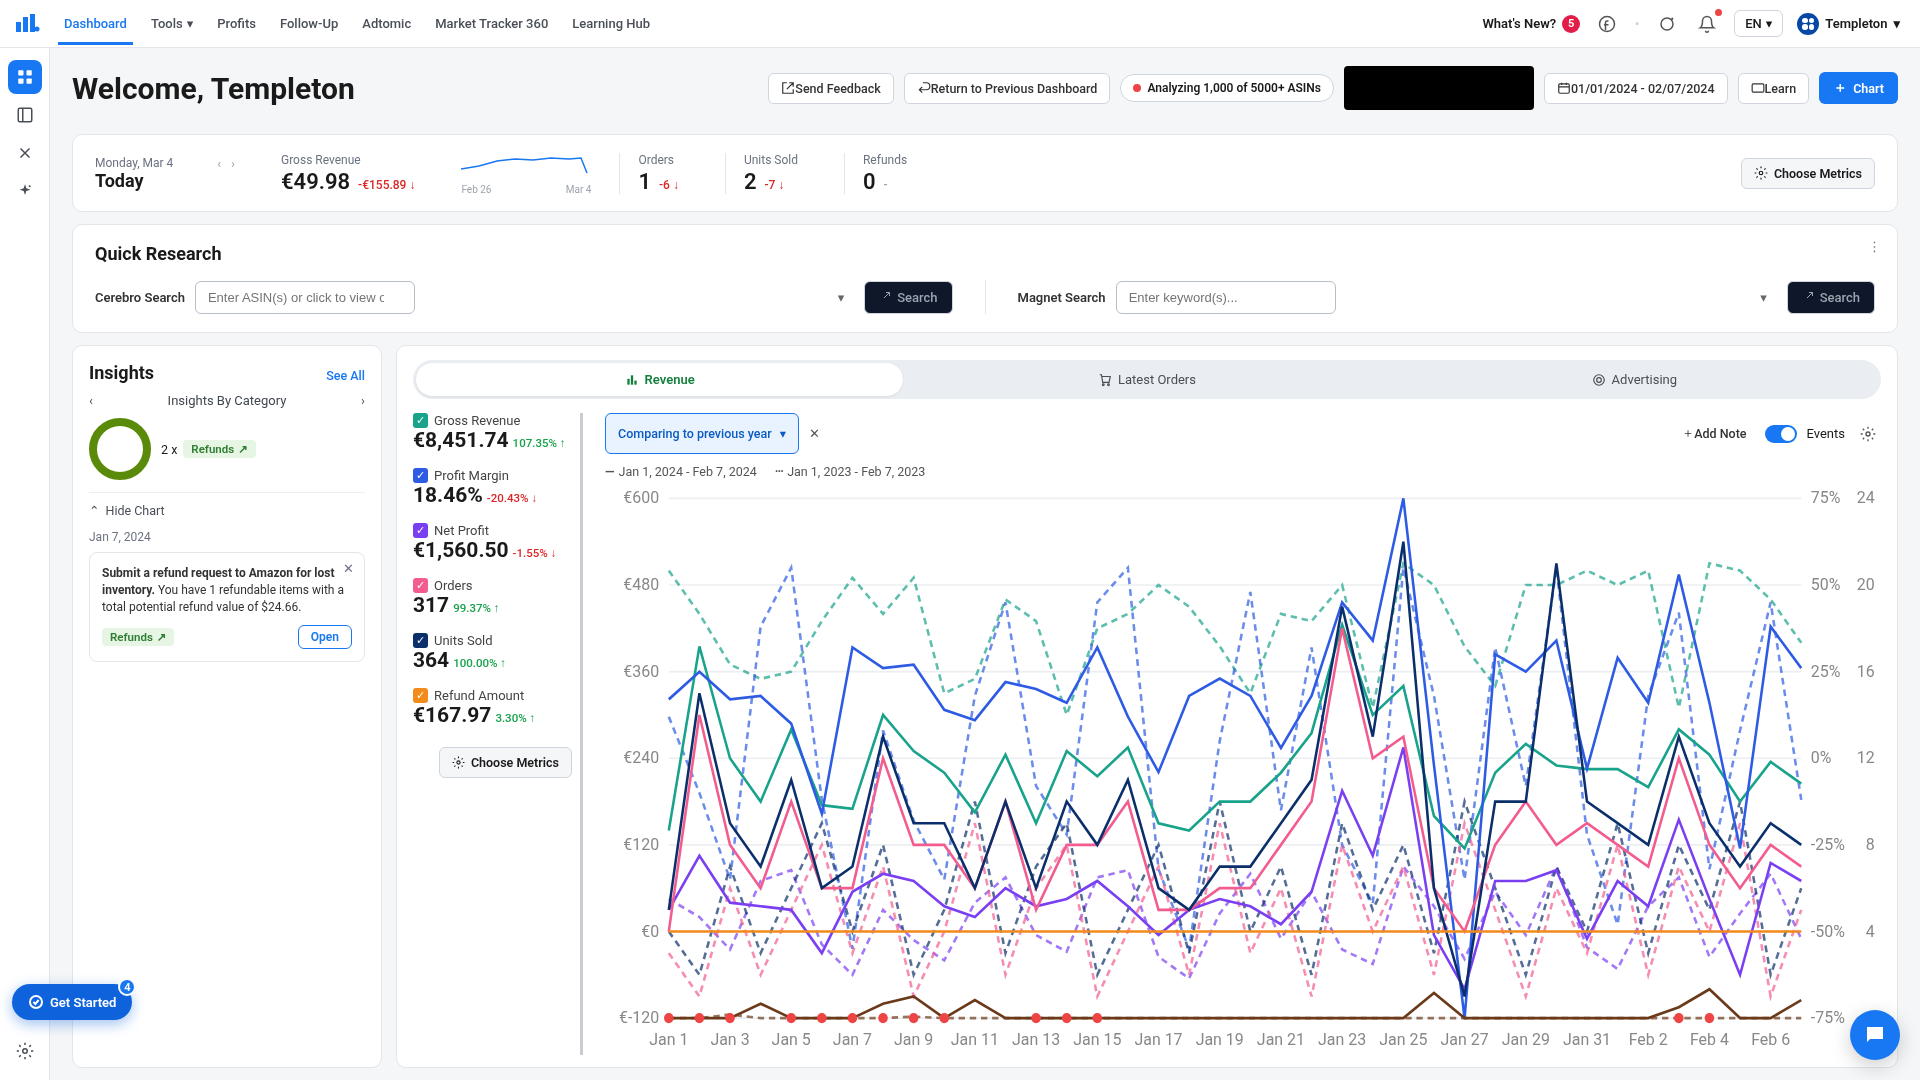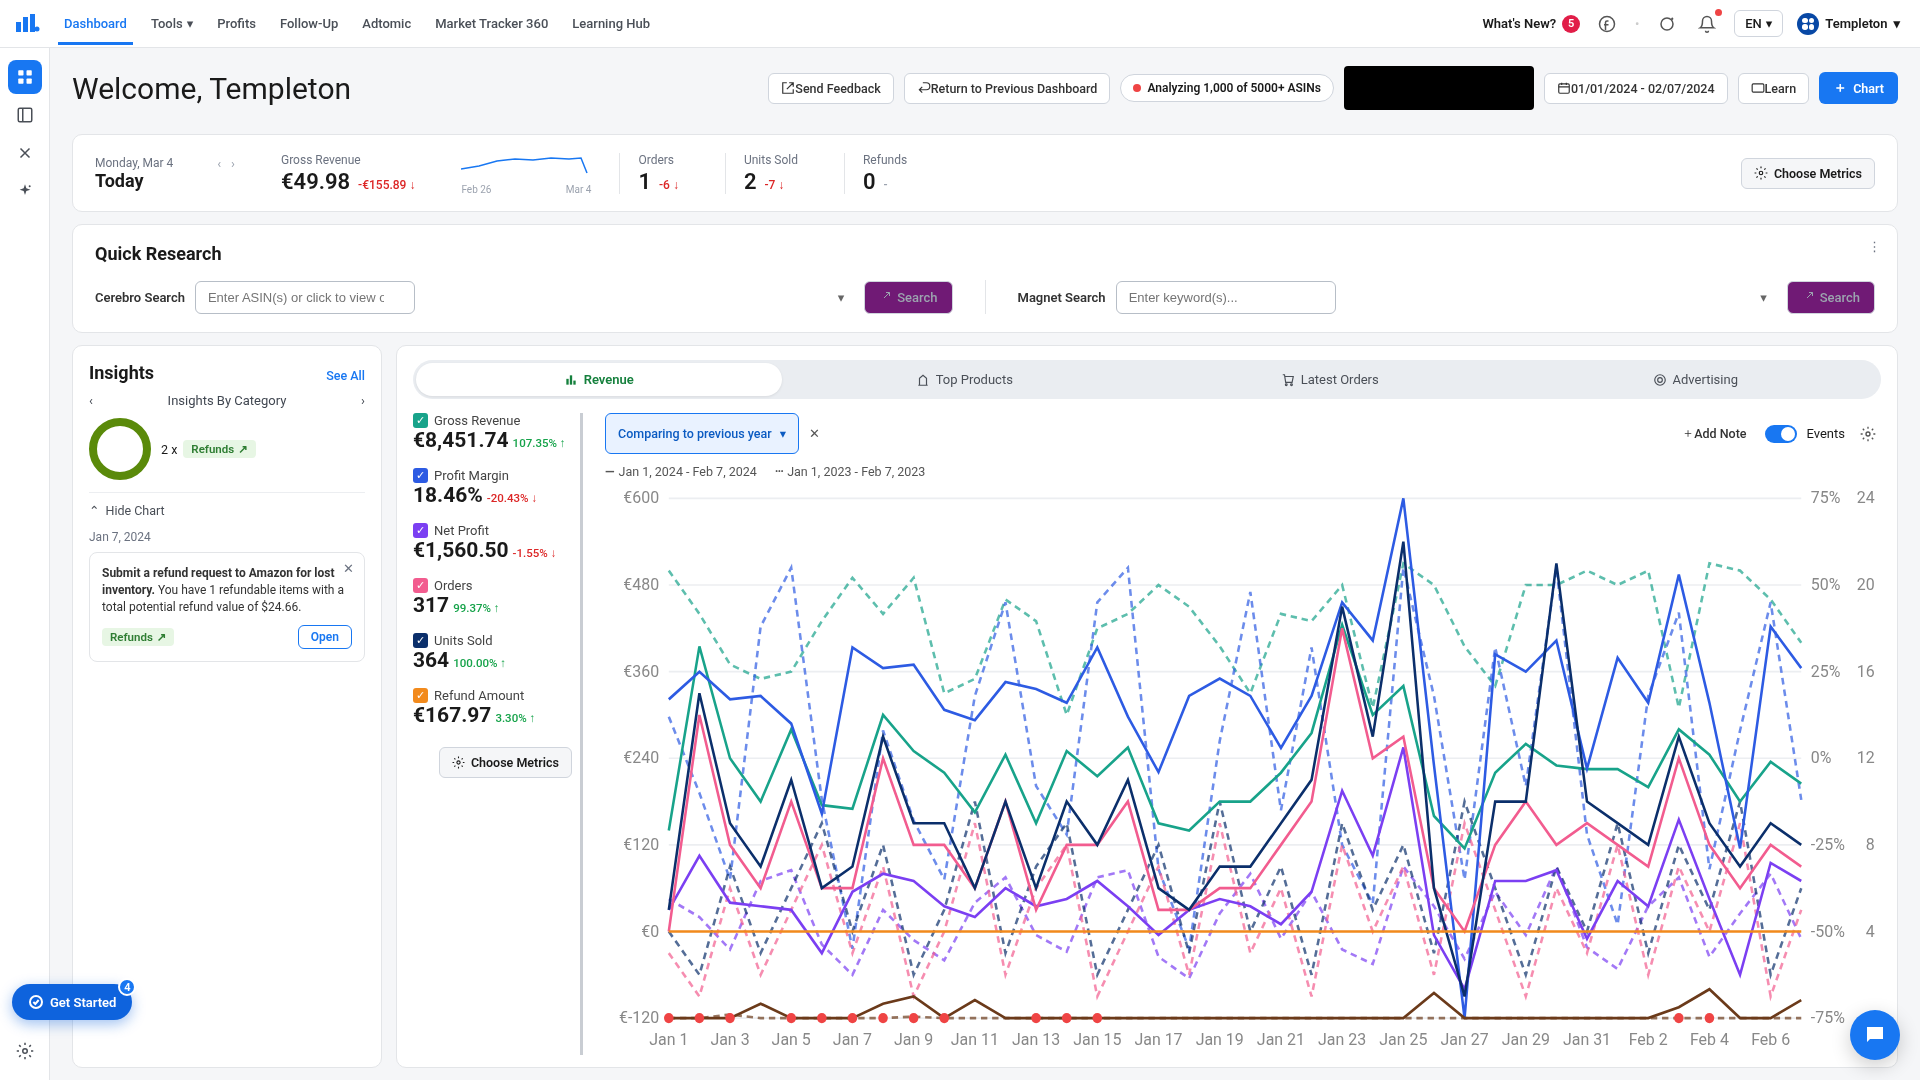--- a/index.html
+++ b/index.html
@@ -26,21 +26,21 @@
 
 
 .body { display: flex; flex: 1; min-height: 0; }
 .sidebar { width: 50px; background: #fff; border-right: 1px solid #e3e5e8; display: flex; flex-direction: column; align-items: center; padding-top: 12px; gap: 4px; position: relative; }
 .side-item { width: 34px; height: 34px; display: flex; align-items: center; justify-content: center; border-radius: 8px; cursor: pointer; color: #4a4f57; }
 .side-item.active { background: #1877f2; color: #fff; }
 .sidebar-bottom { position: absolute; bottom: 12px; display: flex; flex-direction: column; align-items: center; gap: 8px; }
 
 .content { flex: 1; padding: 18px 22px 12px 22px; overflow: hidden; display: flex; flex-direction: column; gap: 12px; }
 .page-header { display: flex; align-items: center; justify-content: space-between; margin-bottom: 12px;}
-.welcome { font-size: 30px; font-weight: 400; }
+.welcome { font-size: 30px; font-weight: 700; }
 .header-actions { display: flex; align-items: center; gap: 10px; }
 .btn-outline { display: inline-flex; align-items: center; gap: 0; border: 1px solid #d0d5dd; background: #fff; border-radius: 6px; padding: 7px 12px; font-size: 12.5px; font-weight: 500; cursor: pointer; color: #333; }
 .btn-primary { display: inline-flex; align-items: center; gap: 6px; background: #1877f2; color: #fff; border-radius: 6px; padding: 7px 14px; cursor: pointer; font-weight: 600; font-size: 12.5px; }
 .status-pill { display: inline-flex; align-items: center; gap: 6px; border: 1px solid #d0d5dd; border-radius: 999px; padding: 6px 12px; background: #fff; font-size: 12px; font-weight: 600;}
 .dot-red { width: 8px; height: 8px; border-radius: 50%; background: #ef4444; }
 .black-box { width: 190px; height: 44px; background: #000; border-radius: 4px;}
 
 .card { background: #fff; border: 1px solid #e3e5e8; border-radius: 10px; }
 
 .today-card { display: flex; align-items: center; padding: 16px 22px; gap: 28px; }
@@ -58,21 +58,21 @@
 .choose-btn { display: inline-flex; align-items: center; gap: 6px; border: 1px solid #d0d5dd; background: #f5f6f8; border-radius: 6px; padding: 7px 12px; cursor: pointer; font-weight: 600; font-size: 12.5px; margin-left: auto;}
 
 .quick-card { padding: 18px 22px; position: relative; }
 .quick-title { font-size: 18px; font-weight: 700; margin-bottom: 16px; }
 .quick-row { display: flex; gap: 32px; align-items: center; }
 .search-group { display: flex; flex: 1; align-items: center; gap: 10px; }
 .search-label { font-size: 13px; font-weight: 600; color: #333; white-space: nowrap;}
 .search-input { flex: 1; border: 1px solid #b7bec7; border-radius: 6px; padding: 8px 30px 8px 12px; font-size: 13px; position: relative; }
 .search-input-wrap { flex:1; position: relative;}
 .search-chevron { position:absolute; right:10px; top:50%; transform:translateY(-50%); color: #666;}
-.search-btn { display: inline-flex; align-items: center; gap: 6px; border: 1px solid #d0d5dd; background: #701a75; color: #9ca3af; border-radius: 6px; padding: 8px 14px; cursor: pointer; font-weight: 500; }
+.search-btn { display: inline-flex; align-items: center; gap: 6px; border: 1px solid #d0d5dd; background: #0f172a; color: #9ca3af; border-radius: 6px; padding: 8px 14px; cursor: pointer; font-weight: 500; }
 .vsep { width: 1px; height: 34px; background: #e3e5e8; }
 .dots-menu { position: absolute; right: 16px; top: 14px; color: #6b7280; cursor:pointer; }
 
 .main-row { display: flex; gap: 14px; flex: 1; min-height: 0; }
 .insights-card { width: 310px; padding: 16px 16px; display: flex; flex-direction: column; }
 .insights-header { display: flex; justify-content: space-between; align-items: flex-end; margin-bottom: 10px; }
 .insights-title { font-size: 18px; font-weight: 700; }
 .see-all { color: #1877f2; font-size: 12.5px; font-weight: 500; cursor: pointer; }
 .insights-nav { display: flex; align-items: center; justify-content: space-between; color: #414751; margin-bottom: 10px;}
 .donut-row { display: flex; align-items: center; gap: 10px; margin-bottom: 12px;}
@@ -423,26 +423,20 @@
 
         <div class="card revenue-card">
           <div class="seg-tabs">
             <div class="seg-tab active">
                 <svg width="14" height="14" viewBox="0 0 24 24" fill="currentColor">
                   <rect x="4" y="10" width="4" height="10"></rect>
                   <rect x="10" y="4" width="4" height="16"></rect>
                   <rect x="16" y="13" width="4" height="7"></rect>
                 </svg>
                 <span>Revenue</span>
-              </div>
-            <div class="seg-tab">
-                <svg width="14" height="14" viewBox="0 0 24 24" fill="none" stroke="currentColor" stroke-width="2">
-                  <path d="M6 21V9l6-5 6 5v12M4 21h16"></path>
-                </svg>
-                <span>Top Products</span>
               </div>
             <div class="seg-tab">
                 <svg width="14" height="14" viewBox="0 0 24 24" fill="none" stroke="currentColor" stroke-width="2">
                   <path d="M6 6h15l-2 10H8L6 3H3"></path>
                   <circle cx="9" cy="20" r="1.5"></circle>
                   <circle cx="18" cy="20" r="1.5"></circle>
                 </svg>
                 <span>Latest Orders</span>
               </div>
             <div class="seg-tab">

